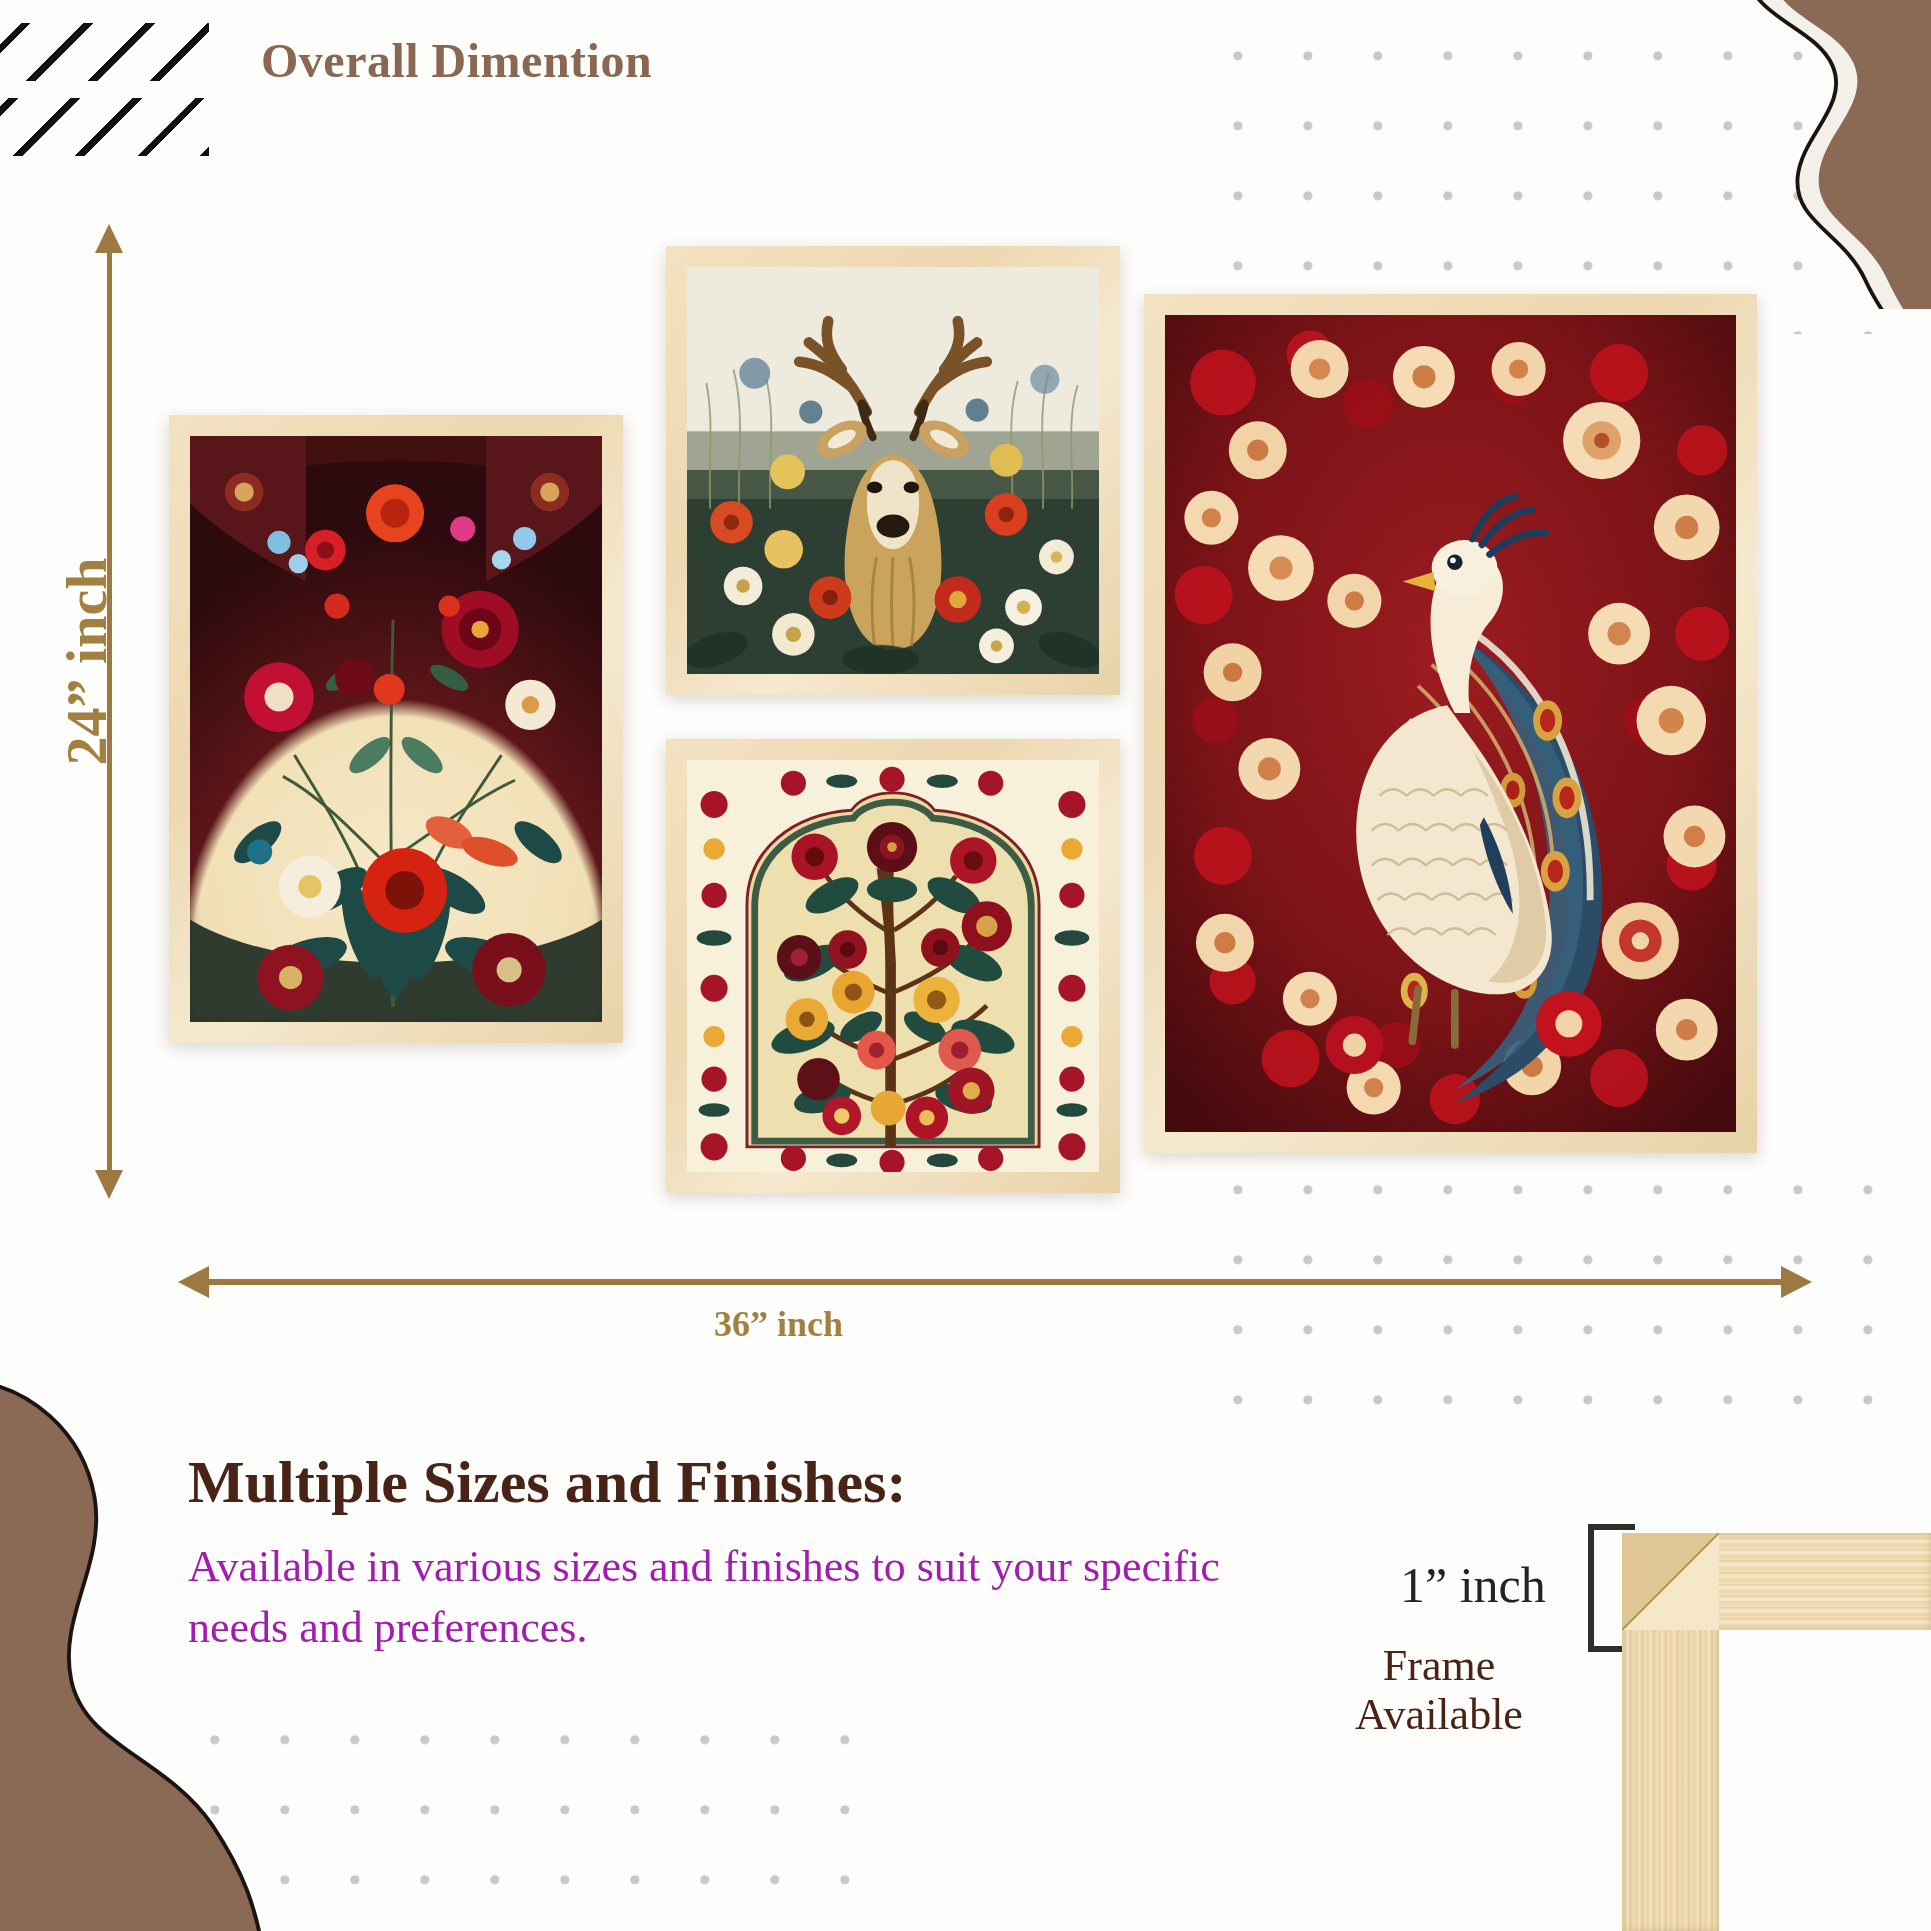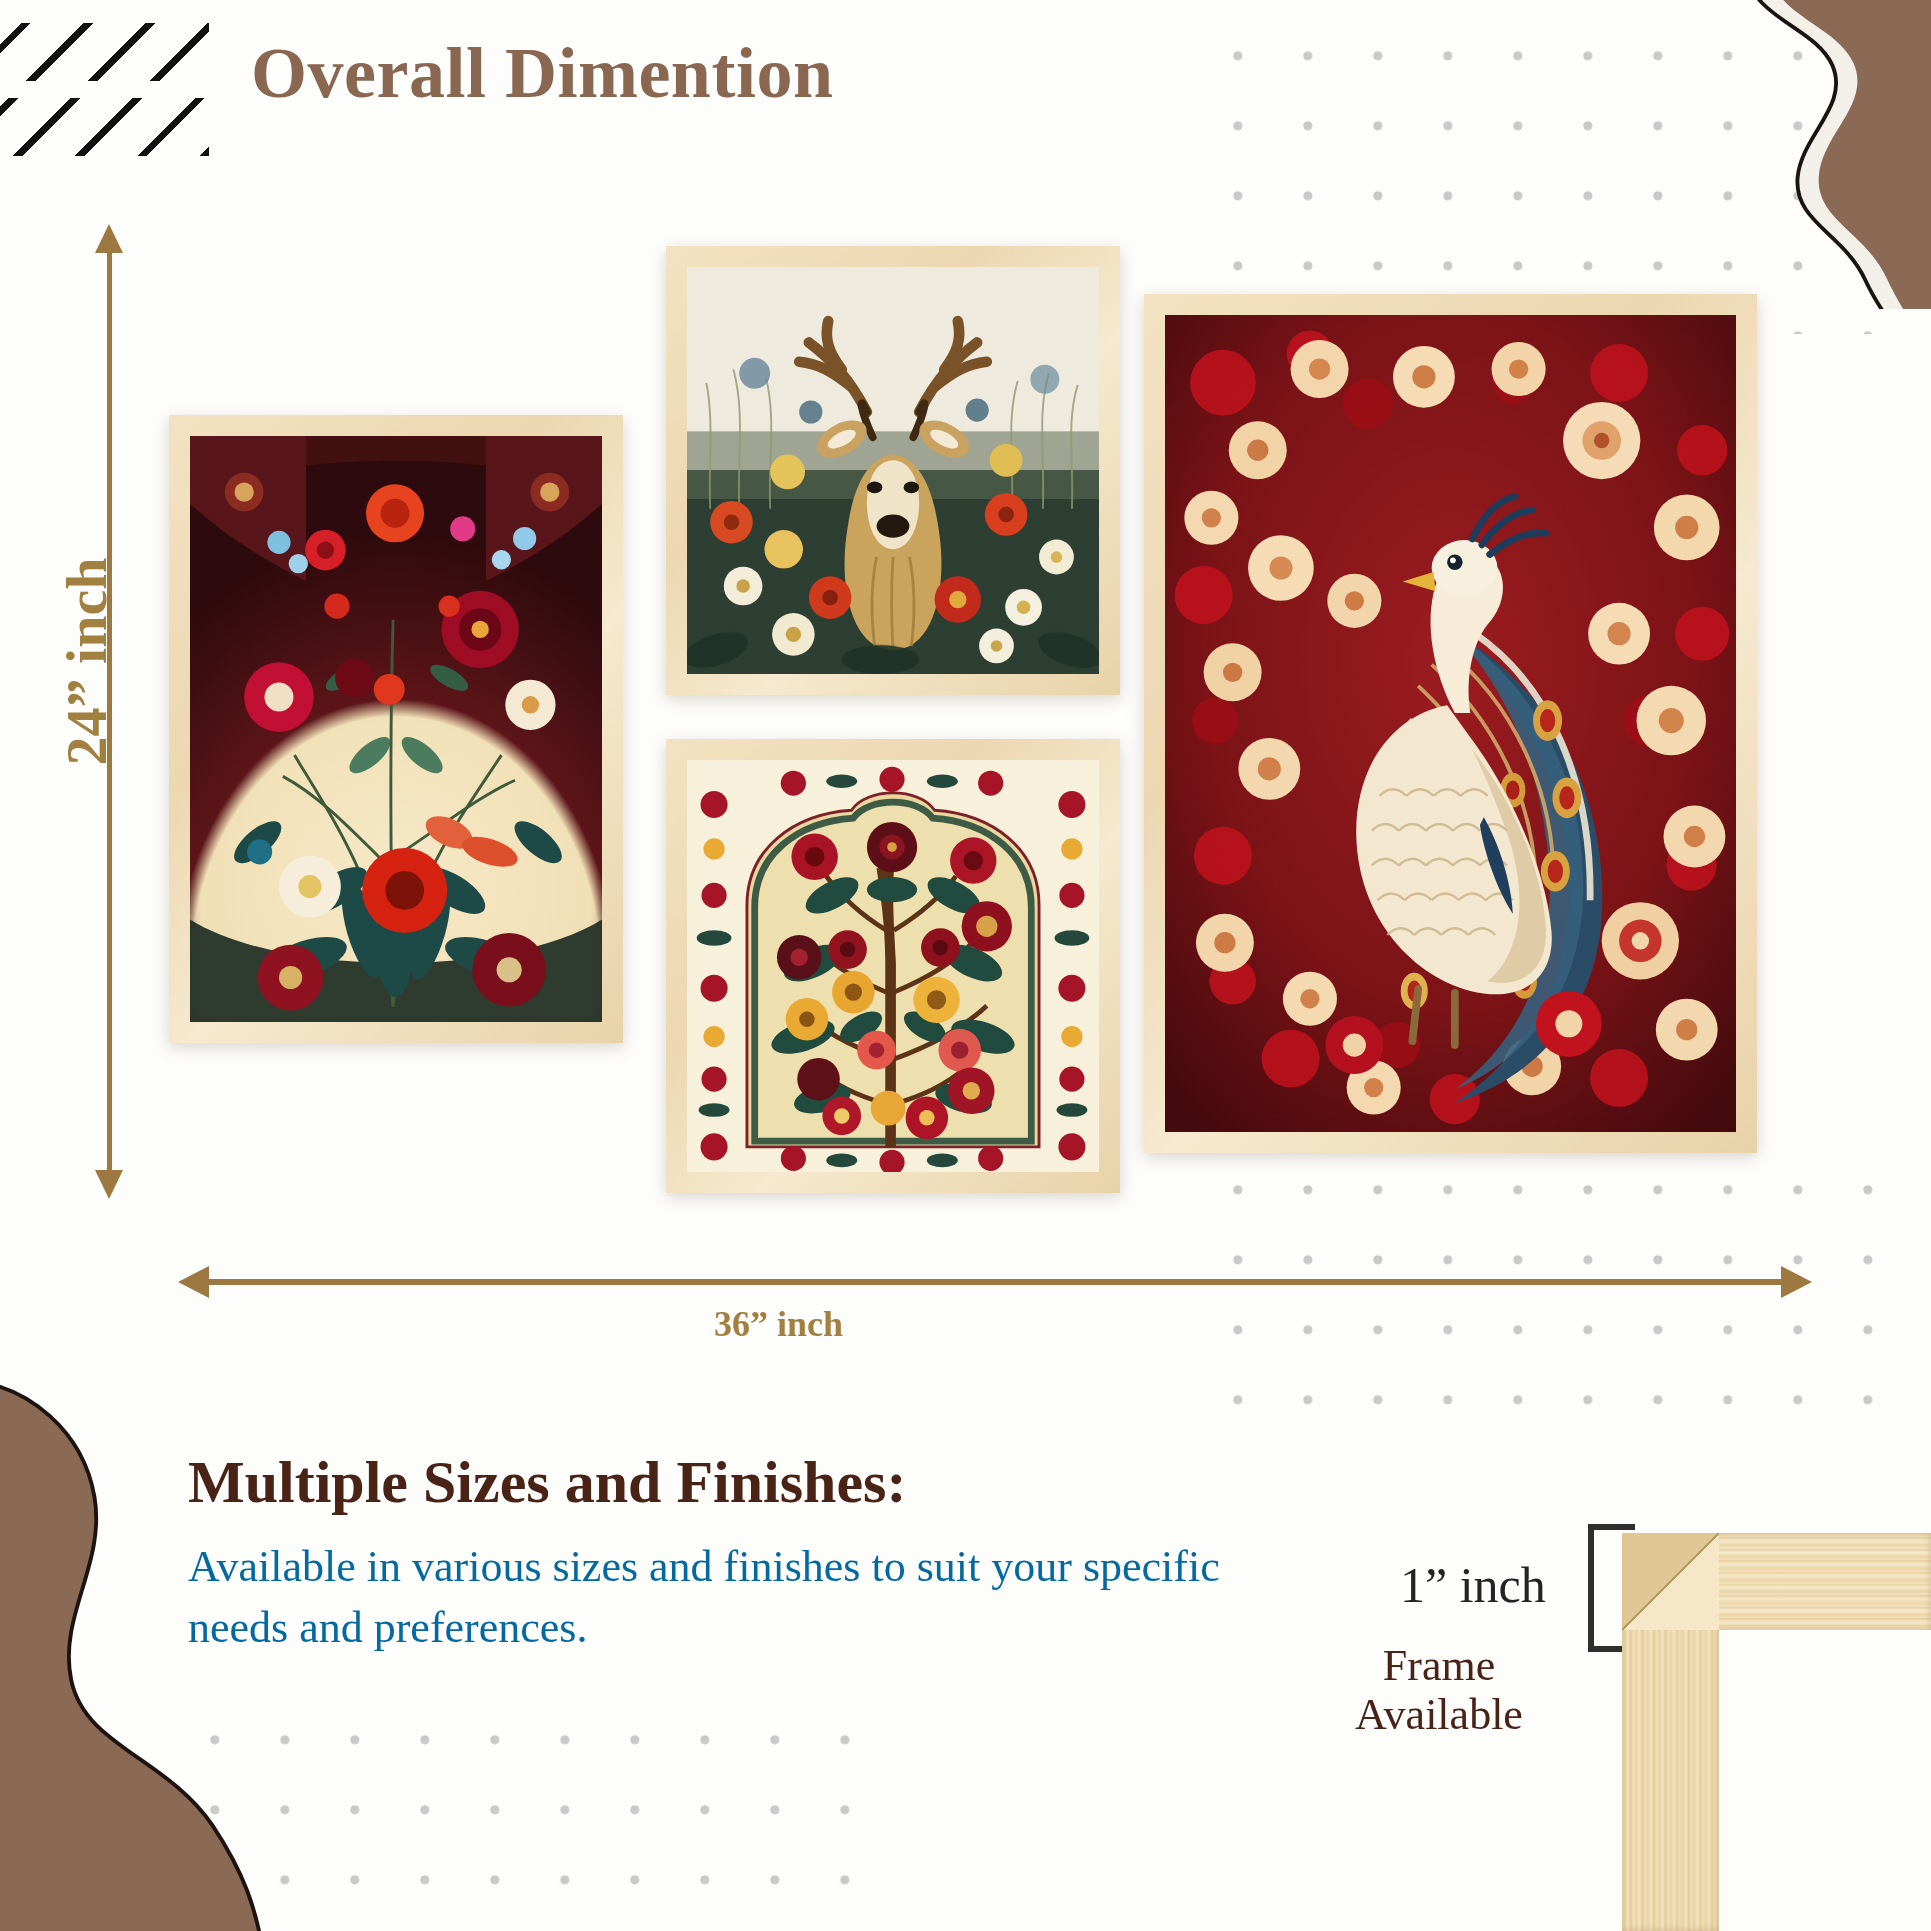--- a/index.html
+++ b/index.html
@@ -33,22 +33,22 @@
     -webkit-mask-image:repeating-linear-gradient(0deg,#000 0px,#000 58px,rgba(0,0,0,0) 58px,rgba(0,0,0,0) 75px);
     mask-image:repeating-linear-gradient(0deg,#000 0px,#000 58px,rgba(0,0,0,0) 58px,rgba(0,0,0,0) 75px);
   }
 
   
   #blob-tr{position:absolute;right:0;top:-9.7px;width:406px;height:319px;}
   #blob-bl{position:absolute;left:-9.7px;bottom:-9.7px;width:348px;height:599px;}
 
   
   #page-title{
-    position:absolute;left:251px;top:37px;
-    font-size:72px;line-height:1;font-weight:700;
+    position:absolute;left:261px;top:37px;
+    font-size:48px;line-height:1;font-weight:700;
     color:#8a6751;letter-spacing:0.5px;white-space:nowrap;
   }
 
   
   .dimline{position:absolute;background:#9d7840;}
   #v-arrow-shaft{left:107px;top:249px;width:4.8px;height:927px;}
   .arrowhead{position:absolute;width:0;height:0;}
   #v-arrow-up{left:95px;top:224px;border-left:14.5px solid transparent;border-right:14.5px solid transparent;border-bottom:29px solid #9d7840;}
   #v-arrow-down{left:95px;top:1170px;border-left:14.5px solid transparent;border-right:14.5px solid transparent;border-top:29px solid #9d7840;}
   #v-dim-label{
@@ -86,21 +86,21 @@
   .art.tree{background:linear-gradient(180deg,#f6eed6 0%,#ecdfb4 40%,#e4d49f 100%);}
   .art.peacock{background:radial-gradient(ellipse 90% 70% at 50% 45%, #9b1b20 0%, #7e1418 45%, #4d0c10 100%);}
 
   
   #finishes-heading{
     position:absolute;left:188px;top:1448px;
     font-size:60px;color:#4a2317;font-weight:700;white-space:nowrap;
   }
   #finishes-body{
     position:absolute;left:188px;top:1537px;width:1052px;
-    font-size:44px;line-height:1.38;color:#0369a1;
+    font-size:44px;line-height:1.38;color:#a21caf;
   }
 
   
   #thick-inch{
     position:absolute;left:1400px;top:1556px;
     font-size:50px;color:#232323;white-space:nowrap;
   }
   #thick-bracket{
     position:absolute;left:1588px;top:1524px;width:41px;height:116px;
     border:6.8px solid #2e2e2e;border-right:none;

